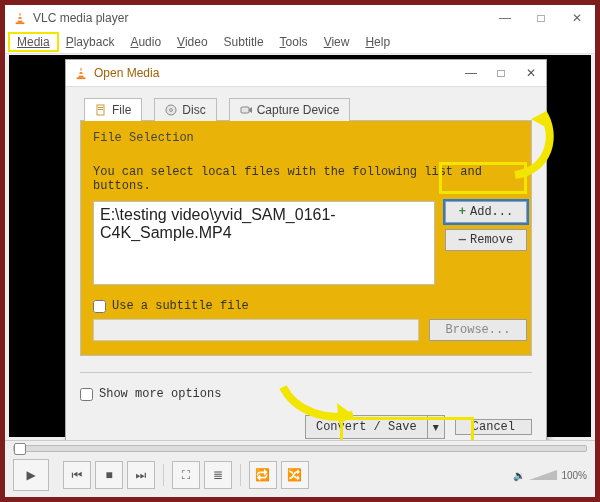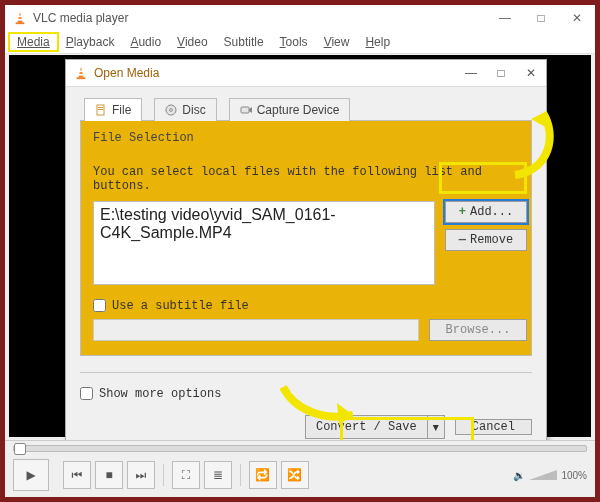--- a/index.html
+++ b/index.html
@@ -29,21 +29,21 @@
 .fieldset-label{font-family:"Courier New",monospace;color:#444;margin-bottom:6px}
 .hint{font-family:"Courier New",monospace;color:#333;margin:20px 0 8px 0}
 .filesel{display:flex;gap:10px}
 .filelist{flex:1;border:1px solid #bdbdbd;background:#fff;height:74px;padding:4px 6px;font-size:16px;color:#222;overflow:hidden}
 .filebtns{display:flex;flex-direction:column;gap:6px}
 .btn{border:1px solid #9c9c9c;background:#e9e9e9;padding:3px 10px;font-family:"Courier New",monospace;display:flex;align-items:center;justify-content:center;gap:4px;color:#333}
 .btn.small{min-width:60px}
 .btn.browse{min-width:76px;color:#888}
 .addbtn{outline:2px solid #2a7bd6;outline-offset:0}
 .hl-box-yellow{position:absolute;border:3px solid #f2e600;pointer-events:none}
-.chk{display:flex;align-items:flex-start;gap:6px;font-family:"Courier New",monospace;color:#333;margin-top:14px}
+.chk{display:flex;align-items:center;gap:6px;font-family:"Courier New",monospace;color:#333;margin-top:14px}
 .chk input{width:13px;height:13px;margin:0}
 .subtitle-row{display:flex;gap:10px;margin-top:6px}
 .subtitle-row .pathbox{flex:1;border:1px solid #c7c7c7;background:#eee;height:20px}
 .divider{border:none;border-top:1px solid #c9c9c9;margin:16px 0 10px 0}
 .footer-row{display:flex;align-items:center}
 .footer-row .spacer{flex:1}
 .cs-btn{display:flex;align-items:center}
 .cs-btn .lab{border:1px solid #9c9c9c;border-right:none;background:#e9e9e9;padding:4px 10px;font-family:"Courier New",monospace}
 .cs-btn .dd{border:1px solid #9c9c9c;background:#e9e9e9;width:16px;height:22px;display:flex;align-items:center;justify-content:center}
 

